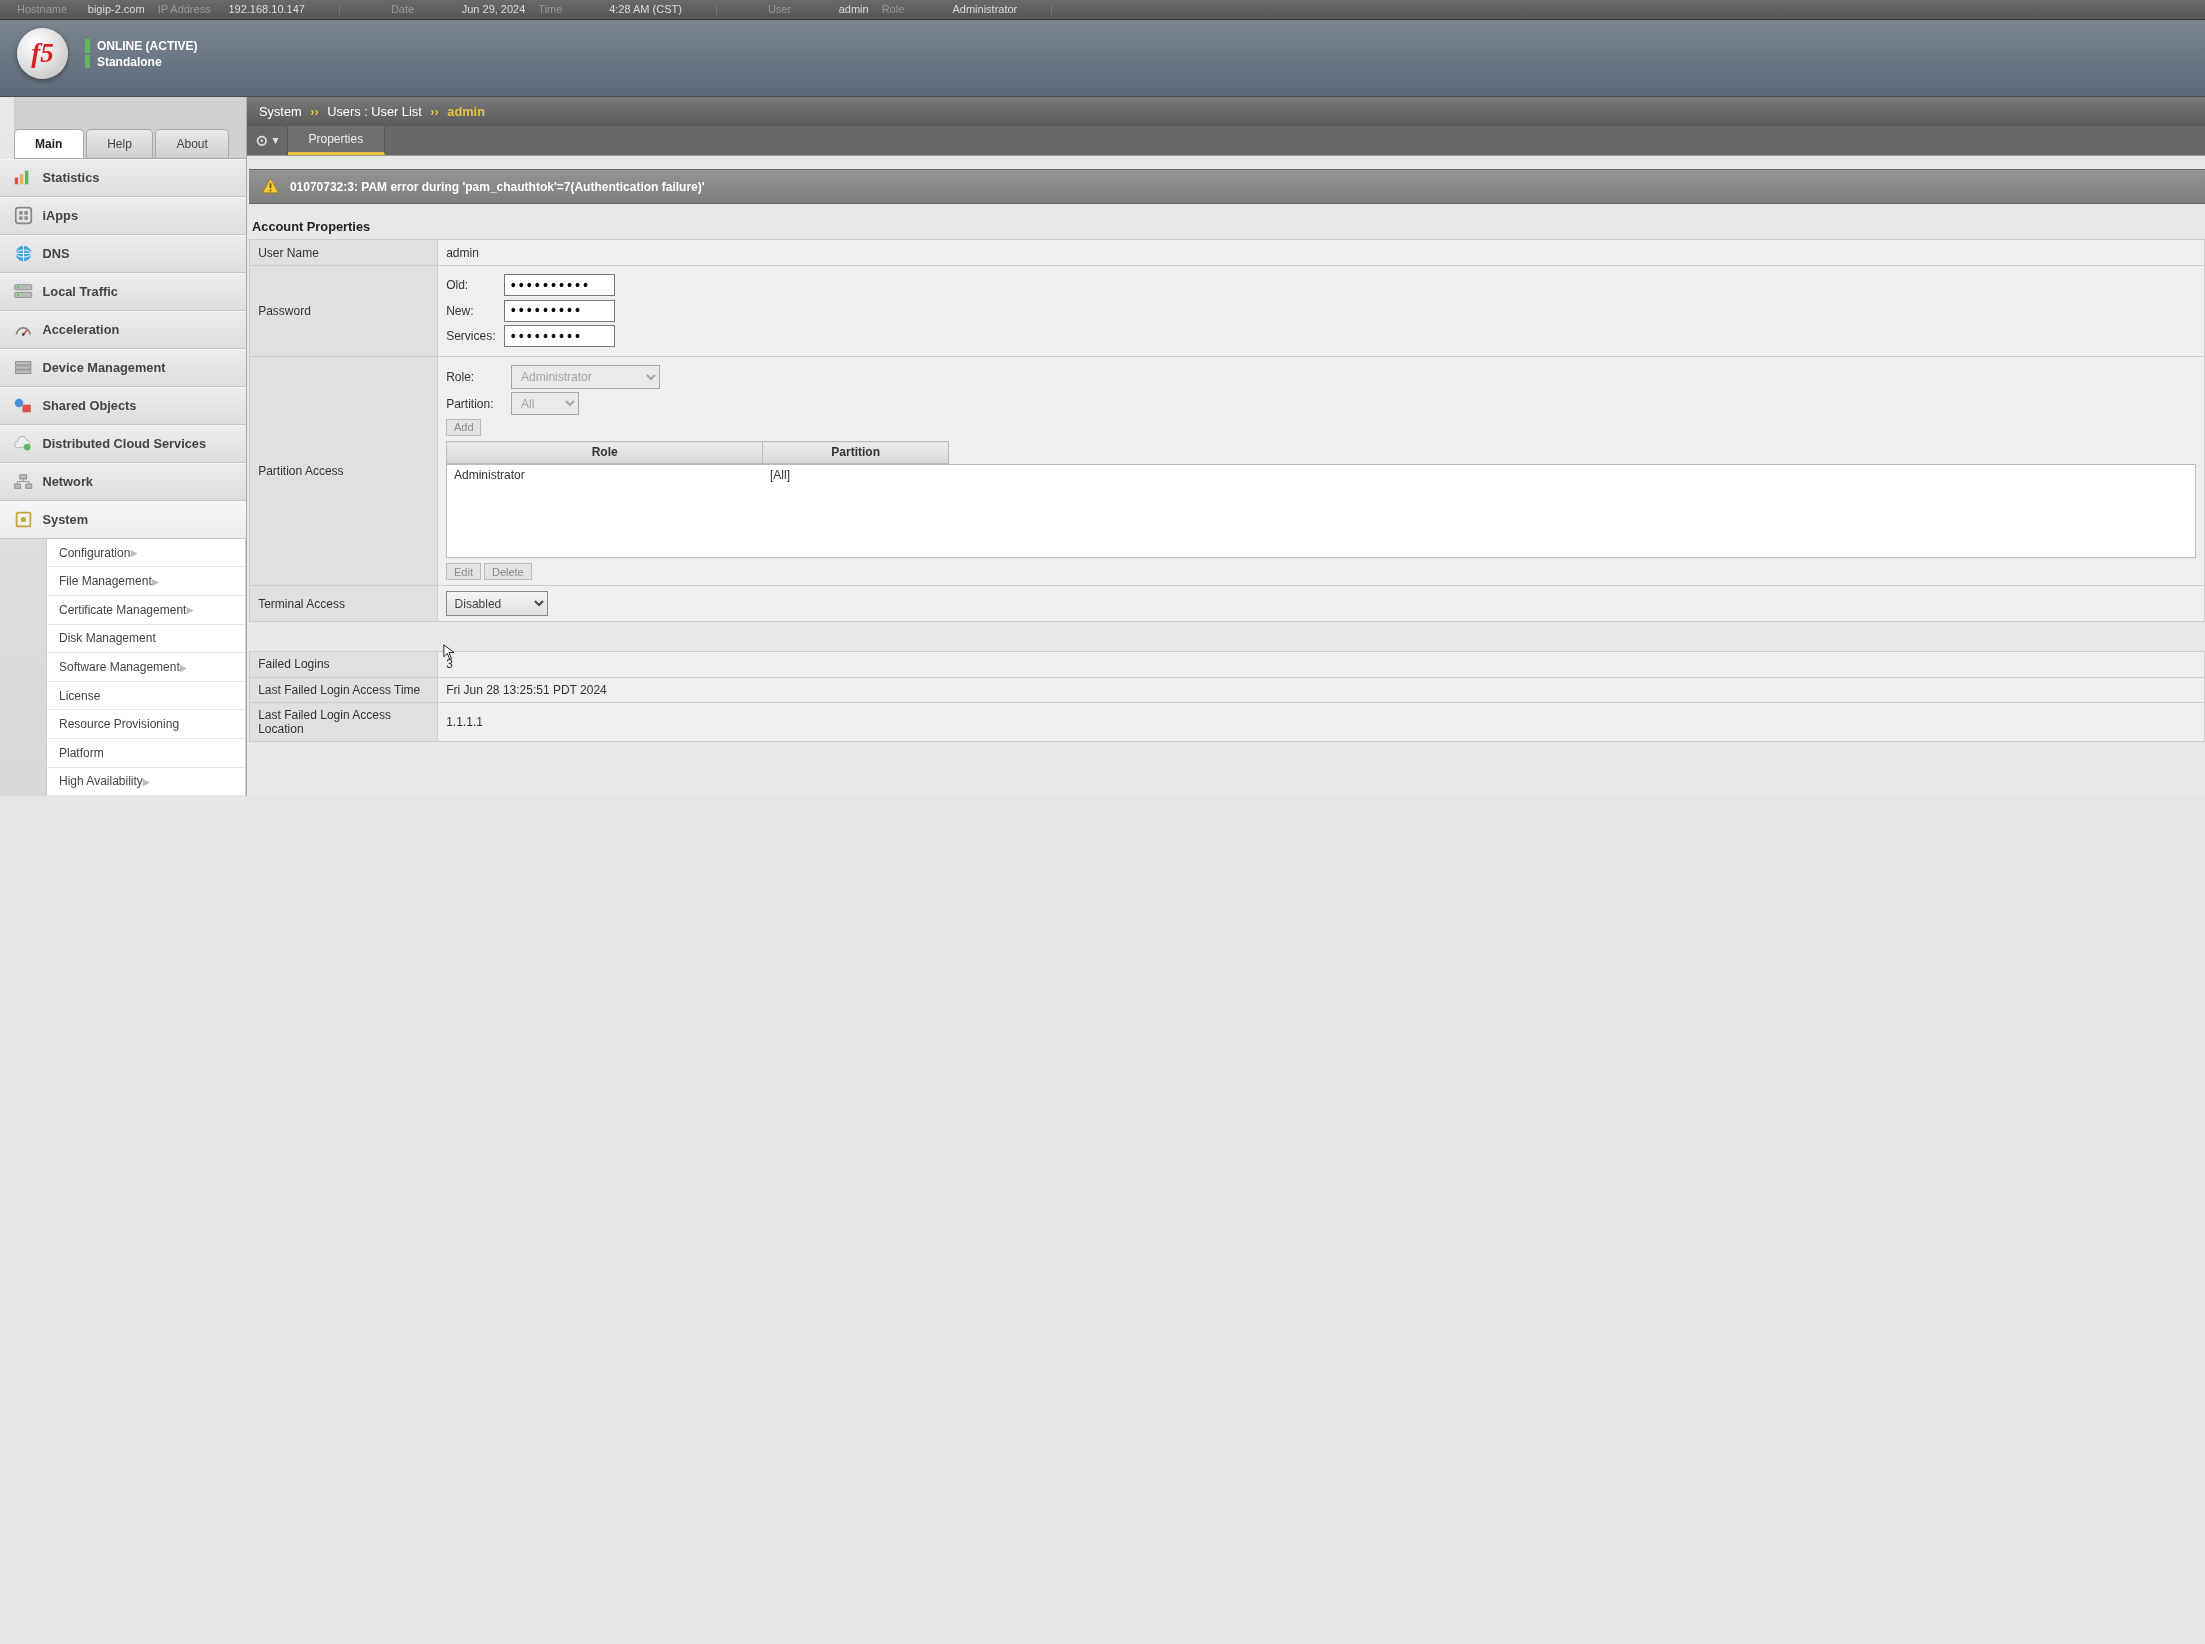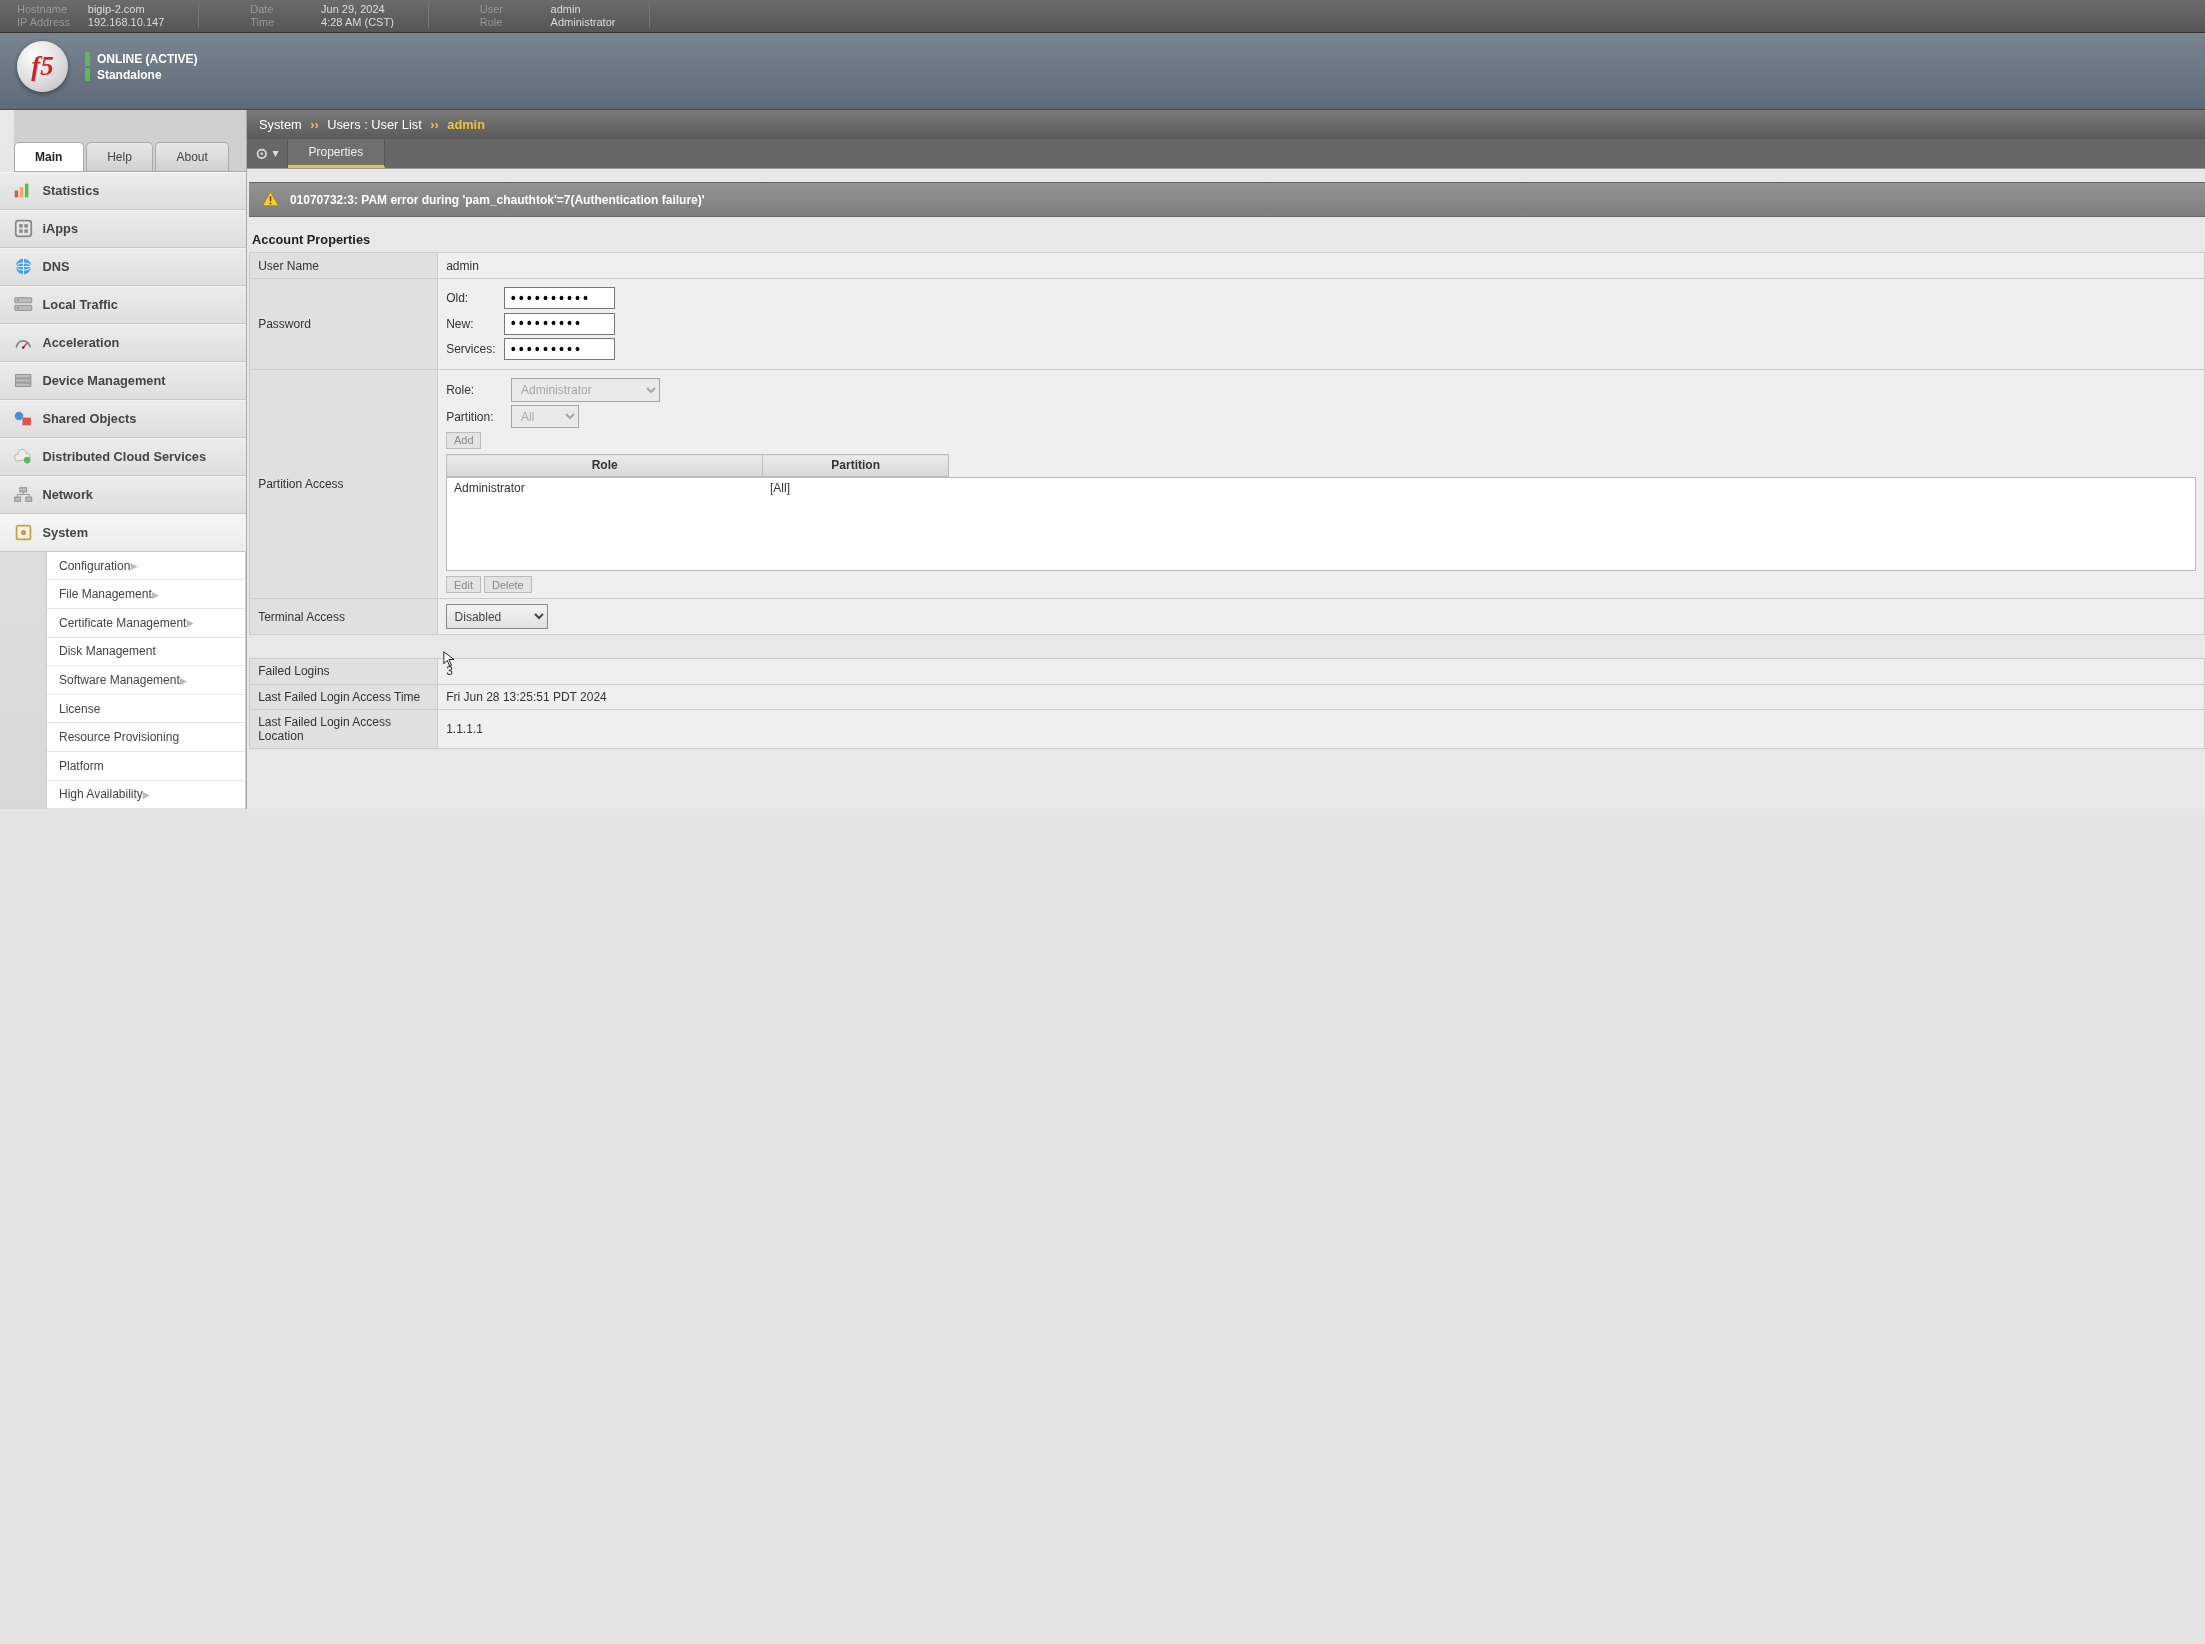--- a/index.html
+++ b/index.html
@@ -1,20 +1,20 @@
 <!DOCTYPE html>
 <html style="font-size:13.6px"><head>
 <meta charset="utf-8">
 <style>
 * { box-sizing: border-box; margin: 0; padding: 0; font-family: Arial, Helvetica, sans-serif; }
 body { background: #e5e5e5; font-size: 12px; color: #333; }
 
 
 .topbar { background: linear-gradient(#6b6b6b,#555); color:#ccc; padding:3.4px 17px; font-size:11px; display:flex; gap:51px; border-bottom:0.9px solid #333;}
-.topbar .group { display:flex; flex-direction:column; gap:1px; border-right:0.9px solid #777; padding-right:34px;}
+.topbar .group { display:flex; flex-direction:row; gap:13px; border-right:0.9px solid #777; padding-right:34px;}
 .topbar .row { display:flex; gap:6.8px;}
 .topbar .label { color:#999; min-width:64px;}
 .topbar .value { color:#ddd;}
 
 
 .banner { background: linear-gradient(#7a8590,#5d6a78); padding:8.5px 17px 17px 17px; display:flex; align-items:center; gap:17px; border-bottom:1.7px solid #4a4a4a;}
 .f5-logo { width:51px; height:51px; border-radius:50%; background:radial-gradient(circle at 35% 30%,#fff,#d8d8d8 60%,#bbb); display:flex; align-items:center; justify-content:center; box-shadow:0 1.7px 5.1px rgba(0,0,0,.4);}
 .f5-logo span { font-family:"Times New Roman",serif; font-style:italic; font-weight:bold; font-size:27px; color:#d52128;}
 .status-block .online, .status-block .mode { color:#fff; font-weight:bold; font-size:12px; display:flex; align-items:center; gap:6.8px; margin:1.7px 0;}
 .green-pipe { width:5.1px; height:13.6px; background:#5db85d; display:inline-block;}
@@ -49,21 +49,21 @@
 .sec-gear { display:flex; align-items:center; justify-content:center; width:41px; background:#676767; border-right:0.9px solid #555; color:#ddd; font-size:12px;}
 .sec-tab.active { border-bottom:3.4px solid #e8c243;}
 .sec-tab { padding:6px 20.5px; color:#eee; border-right:0.9px solid #555; background:#6f6f6f;}
 
 
 .warn-bar { background:linear-gradient(#949494,#7d7d7d); color:#fff; padding:6.8px 12px; display:flex; align-items:center; gap:10.2px; margin:13.6px 0 10.2px 0; font-weight:bold; border-top:0.9px solid #666; border-bottom:0.9px solid #666; font-size:12px;}
 .warn-icon { width:19px; height:19px; }
 
 
 .section-title { font-weight:bold; padding:5.1px 3.4px 5.1px 3.4px; font-size:12.8px; color:#222;}
-.form-table { width:100%; border-collapse:collapse; border:0.9px solid #bbb; margin-bottom:23px; background:#f97316;}
+.form-table { width:100%; border-collapse:collapse; border:0.9px solid #bbb; margin-bottom:29px; background:#f97316;}
 .form-table td { border:0.9px solid #ccc; padding:5.1px 8.5px; font-size:12px; vertical-align:middle;}
 .form-table td.label-cell { width:188px; background:#e0e0e0; color:#333;}
 td.value-cell { background:#efefef; }
 .pw-row { display:flex; align-items:center; gap:6.8px; margin:3.4px 0;}
 .pw-row label { width:51px; color:#333;}
 input[type=password] { width:111px; border:0.9px solid #777; padding:2.6px 4.3px; font-family:monospace; background:#fff;}
 select { border:0.9px solid #888; background:linear-gradient(#f4f4f4,#e0e0e0); padding:2.6px 5.1px; font-size:12px; color:#444;}
 select:disabled { color:#888; background:#e8e8e8;}
 .btn-dis { background:#e4e4e4; border:0.9px solid #bbb; color:#888; padding:1.7px 6.8px; font-size:11px; cursor:default;}
 

